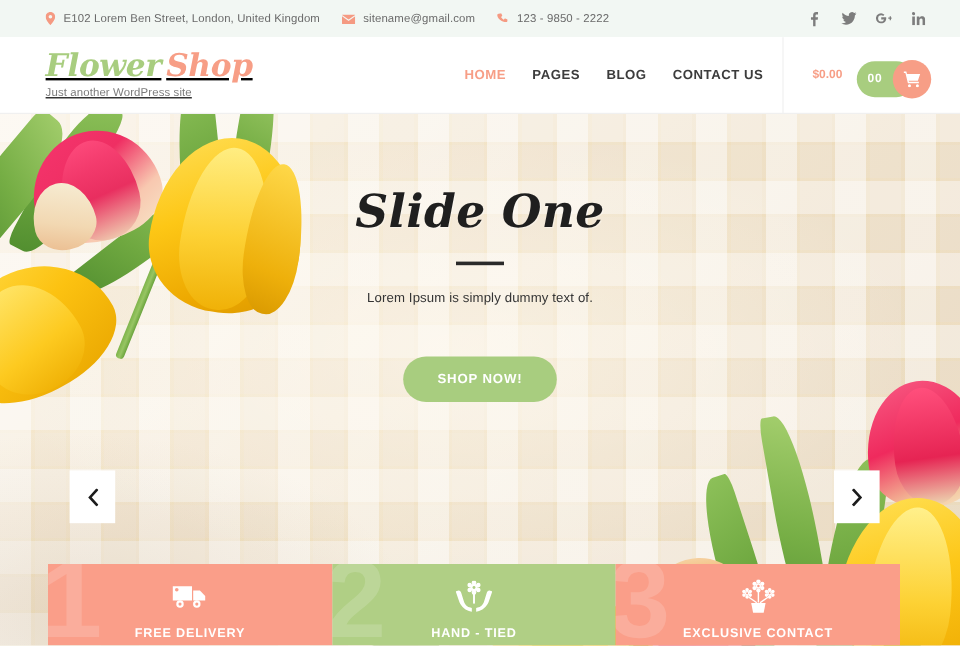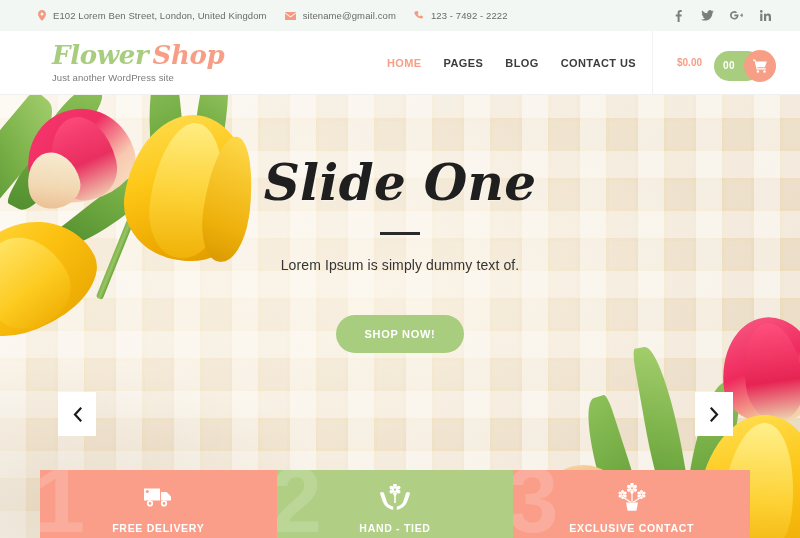--- a/index.html
+++ b/index.html
@@ -55,21 +55,21 @@
 
   
   .header {
     height: 64px;
     background: #ffffff;
     display: flex;
     align-items: center;
     position: relative;
     border-bottom: 1px solid #f0f0f0;
   }
-  .logo-wrap { padding-left: 52px; line-height: 1; }
+  .logo-wrap { padding-left: 38px; line-height: 1; text-decoration: underline; }
   .logo {
     font-family: "DejaVu Serif", "Liberation Serif", serif;
     font-style: italic;
     font-weight: bold;
     font-size: 26px;
     letter-spacing: -0.3px;
     line-height: 1;
   }
   .logo .w1 { color: #a8cd7f; }
   .logo .w2 { color: #f79e86; margin-left: 4px; }
@@ -248,33 +248,33 @@
   .hero-content {
     position: absolute;
     left: 0; right: 0; top: 58px;
     text-align: center;
     z-index: 6;
   }
   .slide-title {
     font-family: "DejaVu Serif", "Liberation Serif", serif;
     font-style: italic;
     font-weight: bold;
-    font-size: 50px;
+    font-size: 38px;
     color: #1f1f1f;
     letter-spacing: 0.3px;
     text-shadow: 1px 1px 0 rgba(255,255,255,0.35);
   }
   .slide-rule {
     width: 40px; height: 3px;
     background: #2a2a2a;
     margin: 20px auto 0;
   }
   .slide-sub {
     margin-top: 22px;
-    font-size: 14px;
+    font-size: 11px;
     color: #343434;
     letter-spacing: 0.1px;
   }
   .shop-btn {
     display: inline-block;
     margin-top: 42px;
     background: #a8cd7f;
     color: #ffffff;
     font-size: 11px;
     font-weight: bold;
@@ -376,21 +376,21 @@
         </span>
         <span class="ti-text">sitename@gmail.com</span>
       </div>
 
       <div class="ti">
         <span class="tglyph">
           <svg width="10" height="10" viewBox="0 0 10 10">
               <path fill="currentColor" d="M2.1.3 3.3.1c.3 0 .5.1.6.4l.6 1.4c.1.2 0 .5-.2.7l-.8.6c.5 1 1.3 1.8 2.3 2.3l.6-.8c.2-.2.4-.3.7-.2l1.4.6c.3.1.4.3.4.6L8.7 6.9c0 .3-.3.5-.6.5C3.8 7.4.4 4 .4 1.7c0-.7.6-1.3 1.7-1.4z"></path>
             </svg>
         </span>
-        <span class="ti-text">123 - 7492 - 2222</span>
+        <span class="ti-text">123 - 9850 - 2222</span>
       </div>
     </div>
 
     <div class="topbar-right">
       <span class="soc">
         <svg width="7" height="12" viewBox="0 0 7 12">
             <path fill="currentColor" d="M4.6 12V6.5h1.8l.3-2.1H4.6V3c0-.6.2-1 1-1h1.1V.1C6.5.1 5.9 0 5.2 0 3.7 0 2.6.9 2.6 2.7v1.7H.8v2.1h1.8V12z"></path>
           </svg>
       </span>
       <span class="soc">

